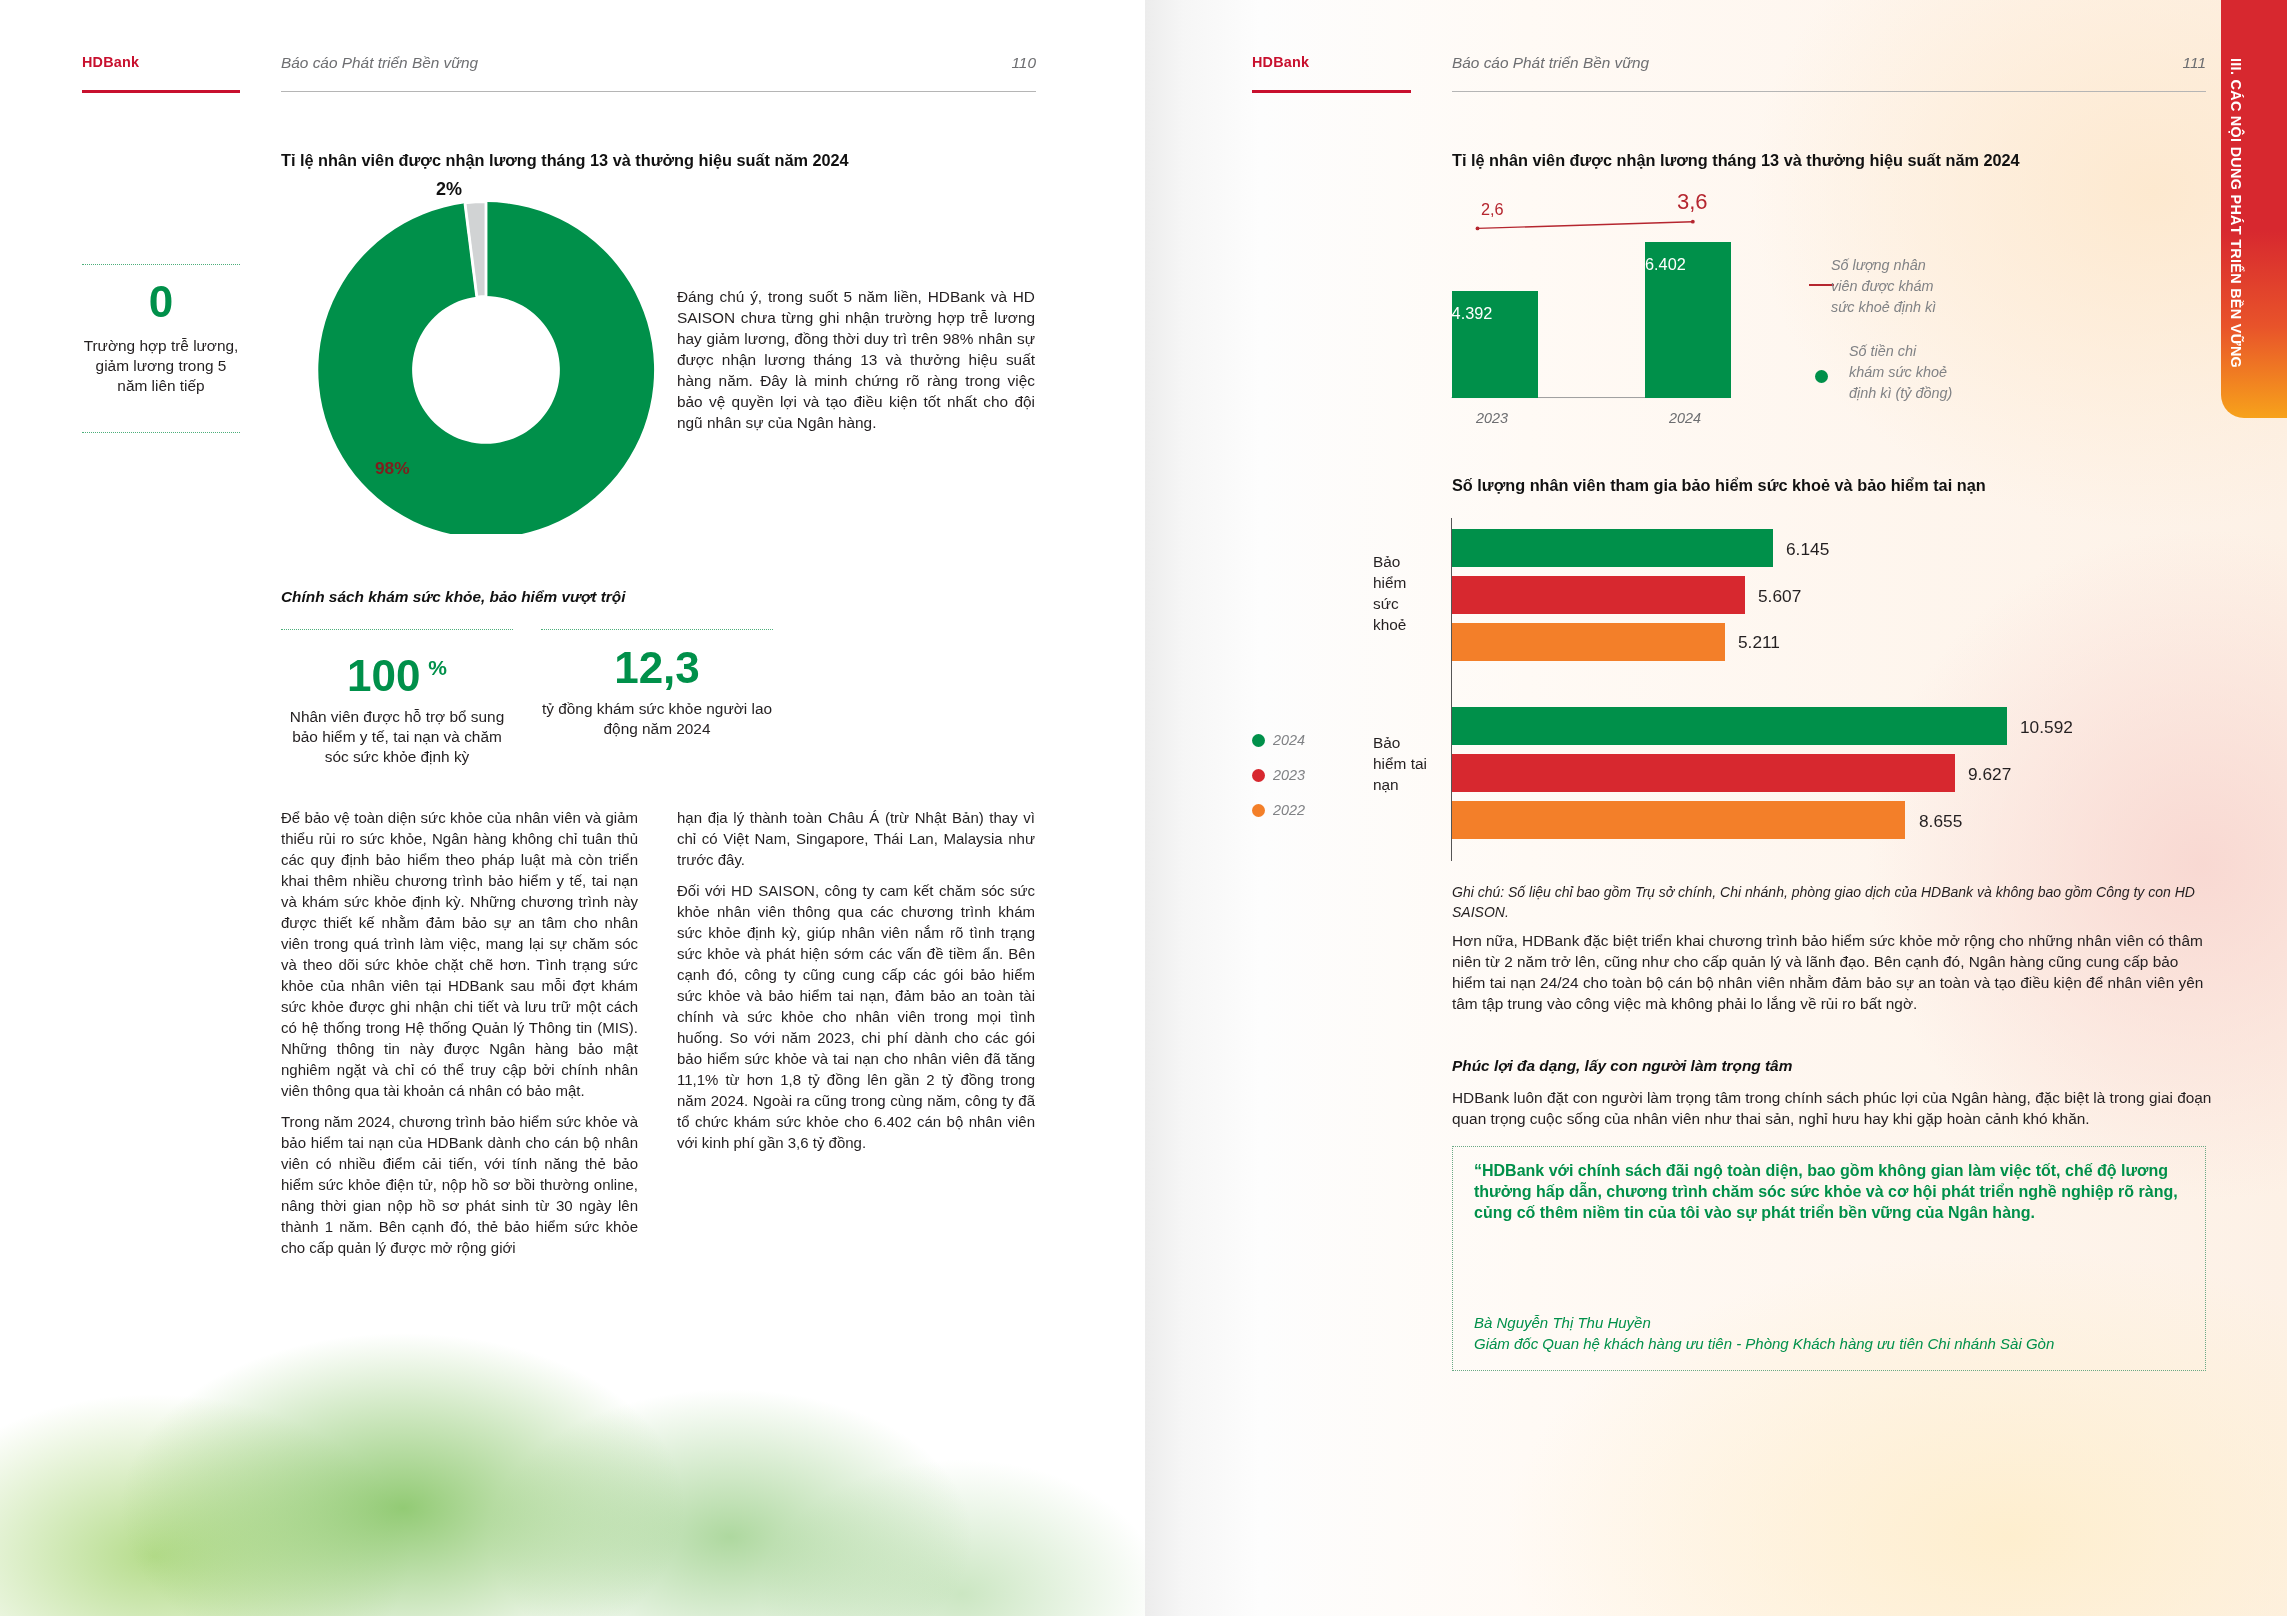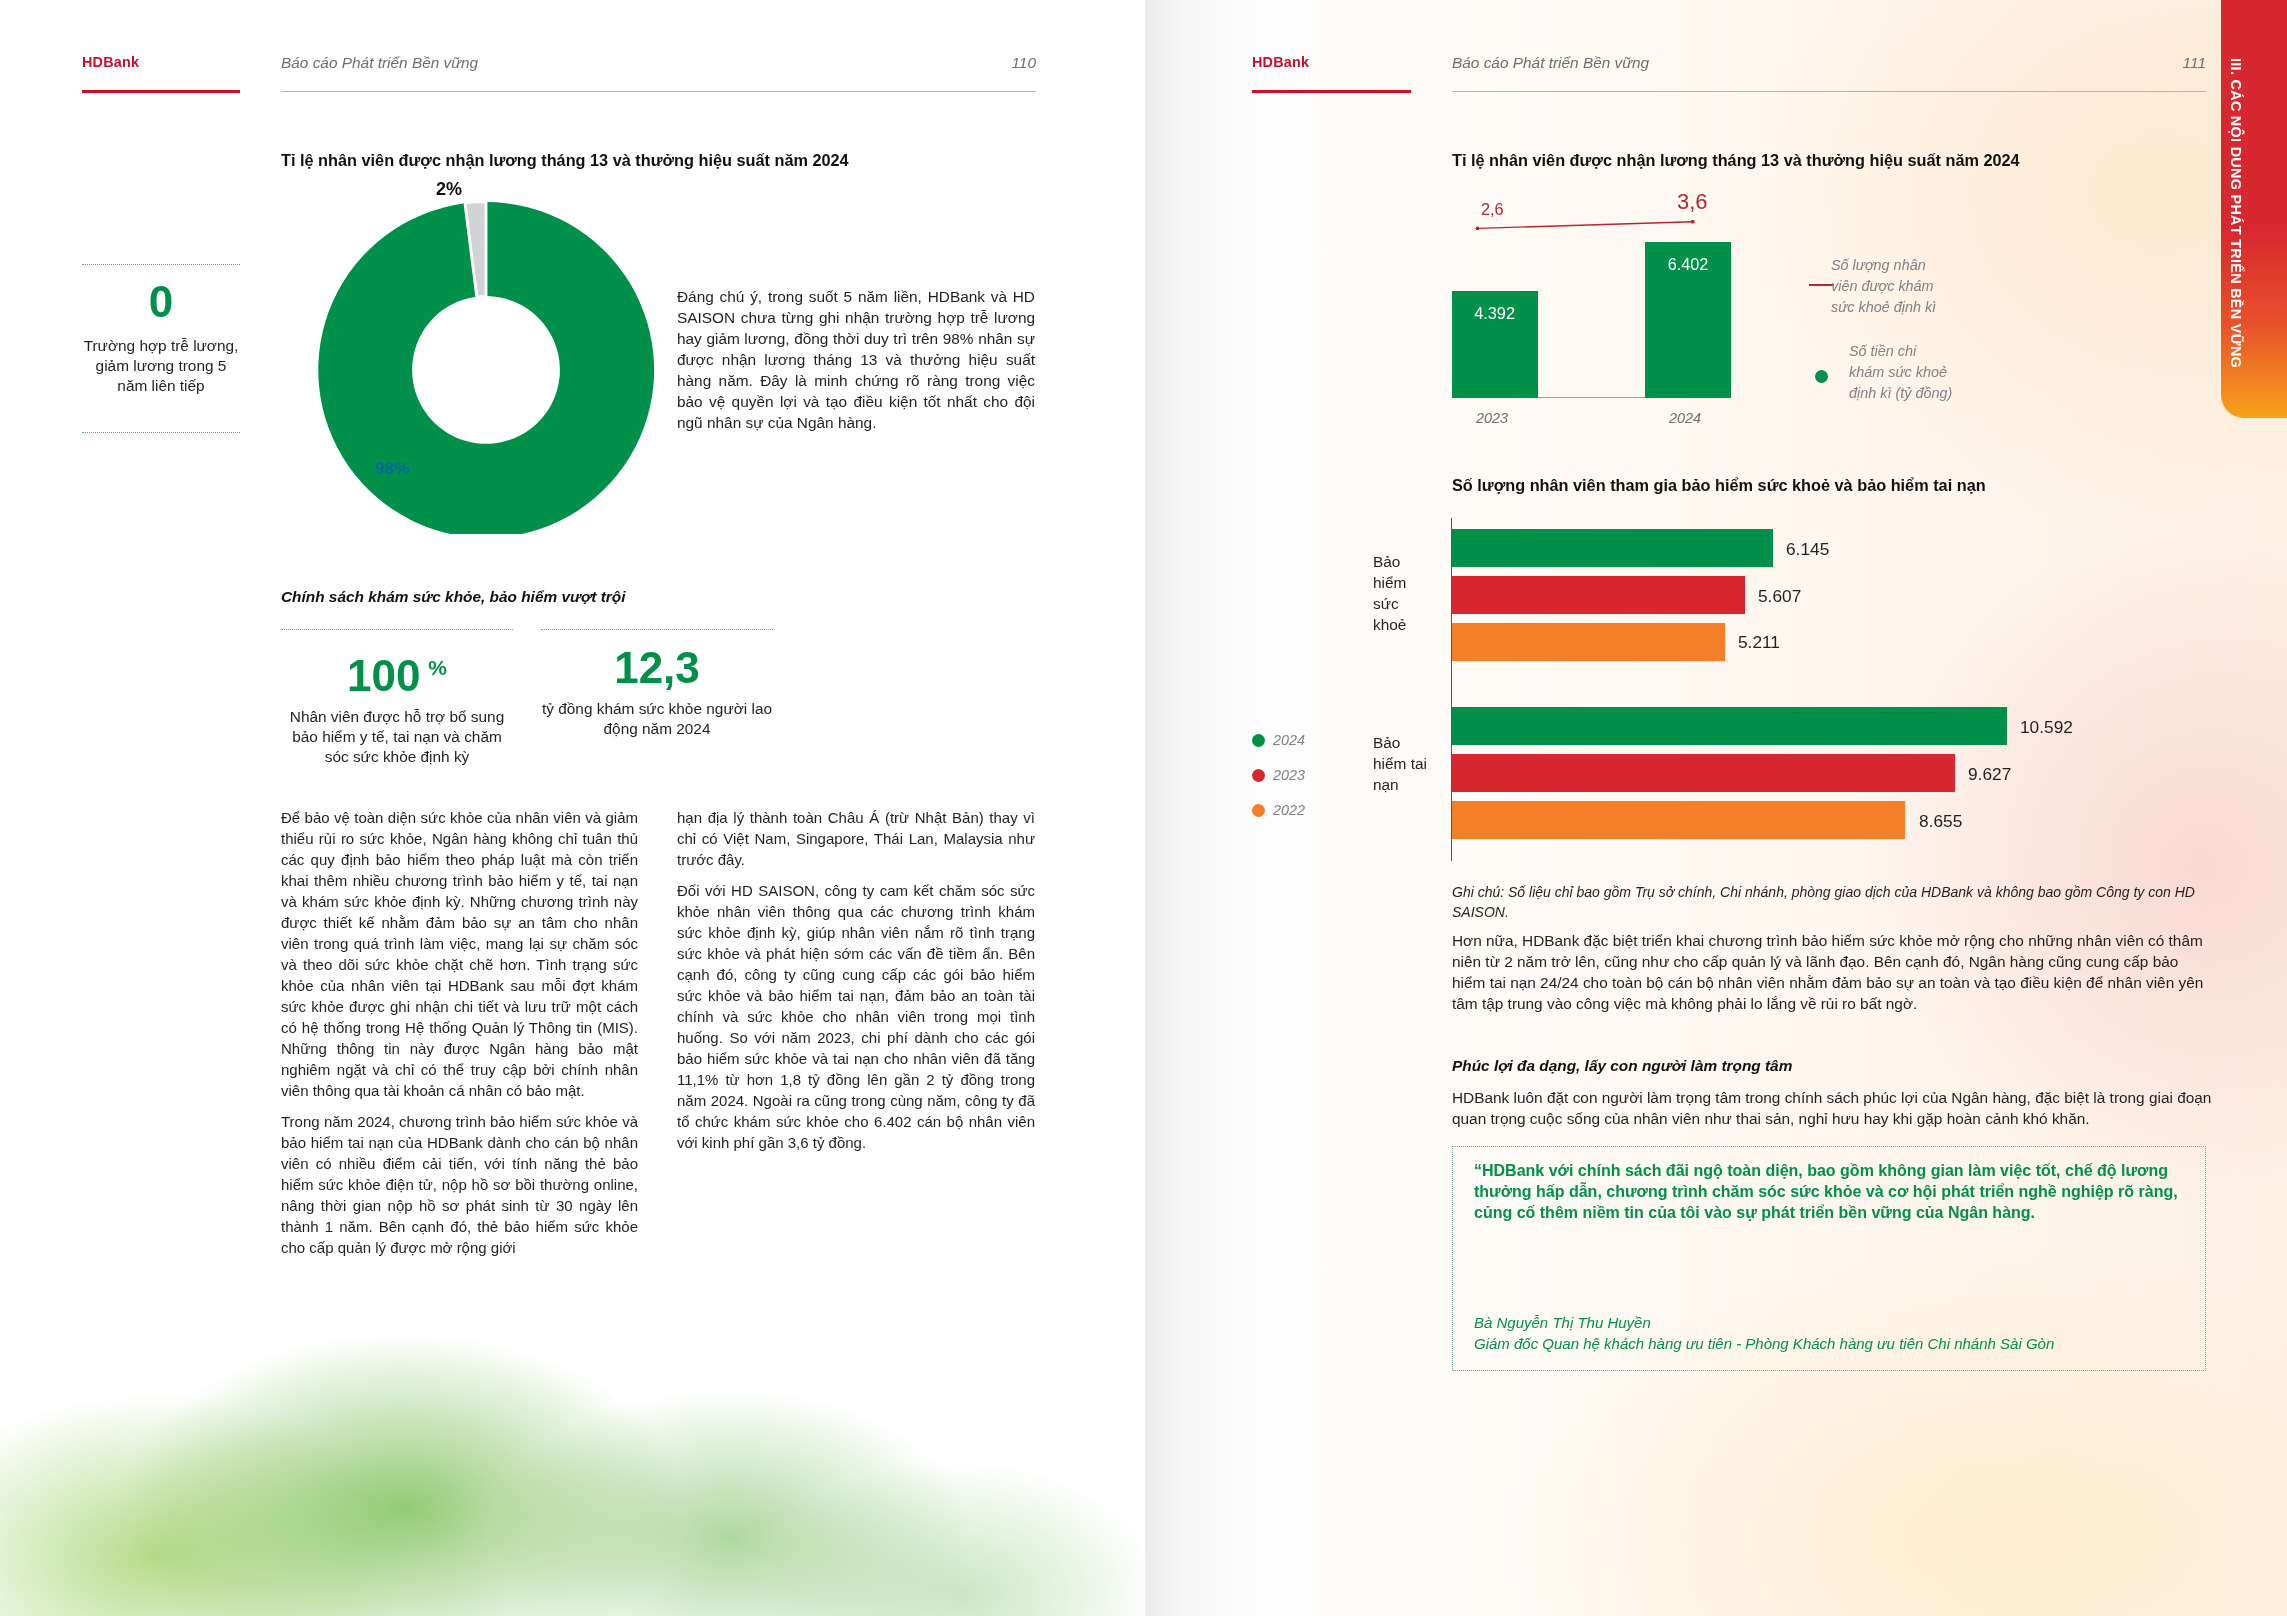--- a/index.html
+++ b/index.html
@@ -34,21 +34,21 @@
   .stat-label{font-size:15.4px;color:#231f20;text-align:center;line-height:20px;}
   .body-text{font-size:15px;line-height:21px;text-align:justify;color:#231f20;}
   .body-text p{margin:0 0 9.6px 0;}
   .section-h{font-weight:bold;font-style:italic;font-size:15.4px;color:#111;}
   
   .side-tab{left:2221px;top:0;width:66px;height:418px;border-bottom-left-radius:23px;
     background:linear-gradient(180deg,#d7282f 0%,#d7282f 55%,#e8532a 78%,#f7a21b 100%);}
   .side-tab-text{position:absolute;left:50%;top:58px;transform-origin:0 0;transform:translateX(-9.6px) rotate(90deg);
     color:#fff;font-weight:bold;font-size:14.4px;white-space:nowrap;letter-spacing:0.3px;}
   .vbar{background:#00904a;}
-  .vbar-label{color:#fff;font-size:16.3px;text-align:center;width:100%;top:13.4px;}
+  .vbar-label{color:#fff;font-size:16.3px;width:100%;top:13.4px;}
   .xlabel{font-style:italic;color:#6d6e71;font-size:14.4px;}
   .legend-text{font-style:italic;color:#808285;font-size:14.4px;line-height:21px;}
   .hbar{height:38px;}
   .hbar-val{font-size:17.3px;color:#231f20;}
   .cat-label{font-size:15.4px;line-height:21px;color:#231f20;}
   .dot{width:13.4px;height:13.4px;border-radius:50%;}
   .quote-box{border:1.9px dotted #6aa985;}
   .quote{font-weight:bold;color:#00904a;font-size:16px;line-height:21px;}
   .sig{font-style:italic;color:#00904a;font-size:15px;line-height:21px;}
   .note{font-style:italic;font-size:14px;line-height:20px;color:#231f20;}
@@ -76,21 +76,21 @@
     <svg width="384" height="355" viewBox="0 0 400 370">
       <g transform="translate(200,199)">
 
         <path d="M -0.0 -175 A 175 175 0 1 1 -21.9 -173.6 L -9.6 -76.4 A 77 77 0 1 0 0 -77 Z" fill="#00904a"></path>
         <path d="M 0 -175 L 0 -77 A 77 77 0 0 0 -9.6 -76.4 L -21.9 -173.6 A 175 175 0 0 1 0 -175 Z" fill="#d1d3d4" stroke="#fff" stroke-width="2"></path>
         <line x1="0" y1="-175" x2="0" y2="-77" stroke="#fff" stroke-width="3"></line>
         <line x1="-21.9" y1="-173.6" x2="-9.6" y2="-76.4" stroke="#fff" stroke-width="3"></line>
       </g>
     </svg>
     <div class="abs" style="left:142px;top:0px;font-weight:bold;font-size:18px;color:#111;"><span>2%</span></div>
-    <div class="abs" style="left:81px;top:279px;font-weight:bold;font-size:17.3px;color:#0369a1;"><span>98%</span></div>
+    <div class="abs" style="left:81px;top:279px;font-weight:bold;font-size:17.3px;color:#7f1d1d;"><span>98%</span></div>
   </div>
 
   <div class="abs body-text" style="left:677px;top:286px;width:358px;font-size:15.4px;line-height:21px;">Đáng chú ý, trong suốt 5 năm liền, HDBank và HD SAISON chưa từng ghi nhận trường hợp trễ lương hay giảm lương, đồng thời duy trì trên 98% nhân sự được nhận lương tháng 13 và thưởng hiệu suất hàng năm. Đây là minh chứng rõ ràng trong việc bảo vệ quyền lợi và tạo điều kiện tốt nhất cho đội ngũ nhân sự của Ngân hàng.</div>
 
   <div class="abs section-h" style="left:281px;top:588px;">Chính sách khám sức khỏe, bảo hiểm vượt trội</div>
 
   <div class="abs" style="left:281px;top:629px;width:232px;">
     <div class="dotted-h"></div>
     <div class="big-stat" style="font-size:44px;margin-top:13.4px;line-height:50px;">
       <span>100</span><sup style="font-size:21px;margin-left:7.7px;">%</sup>

